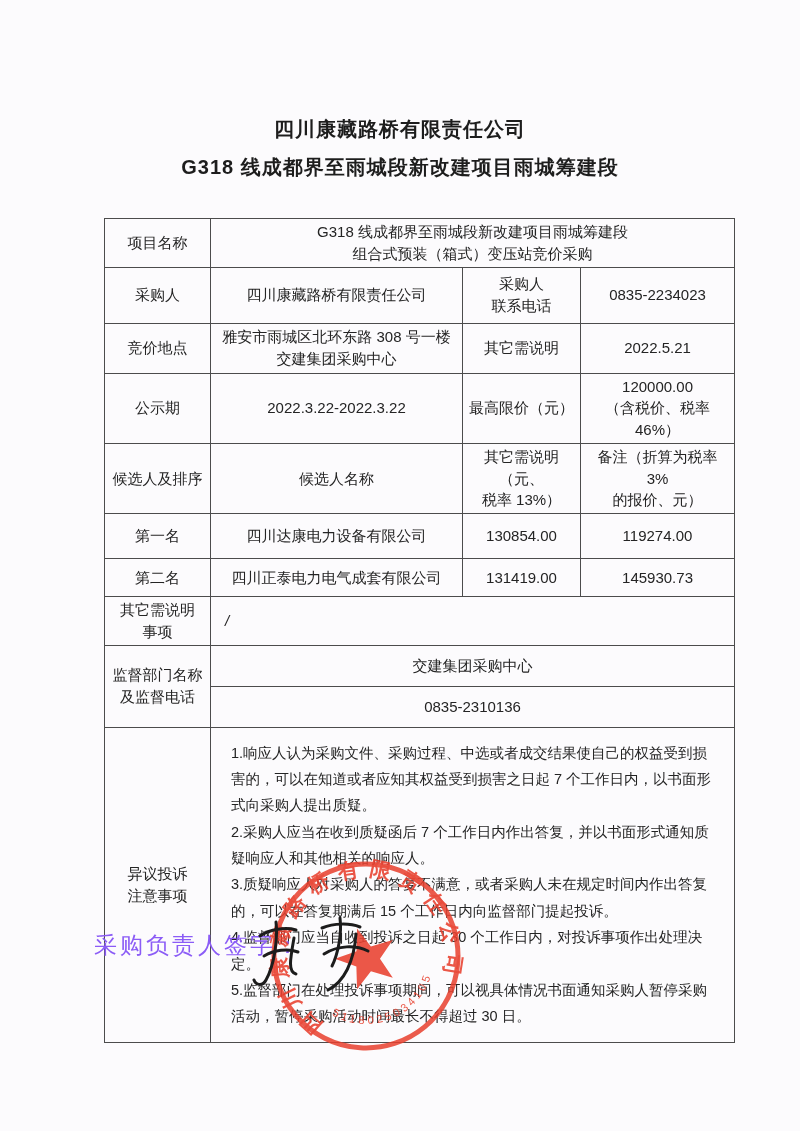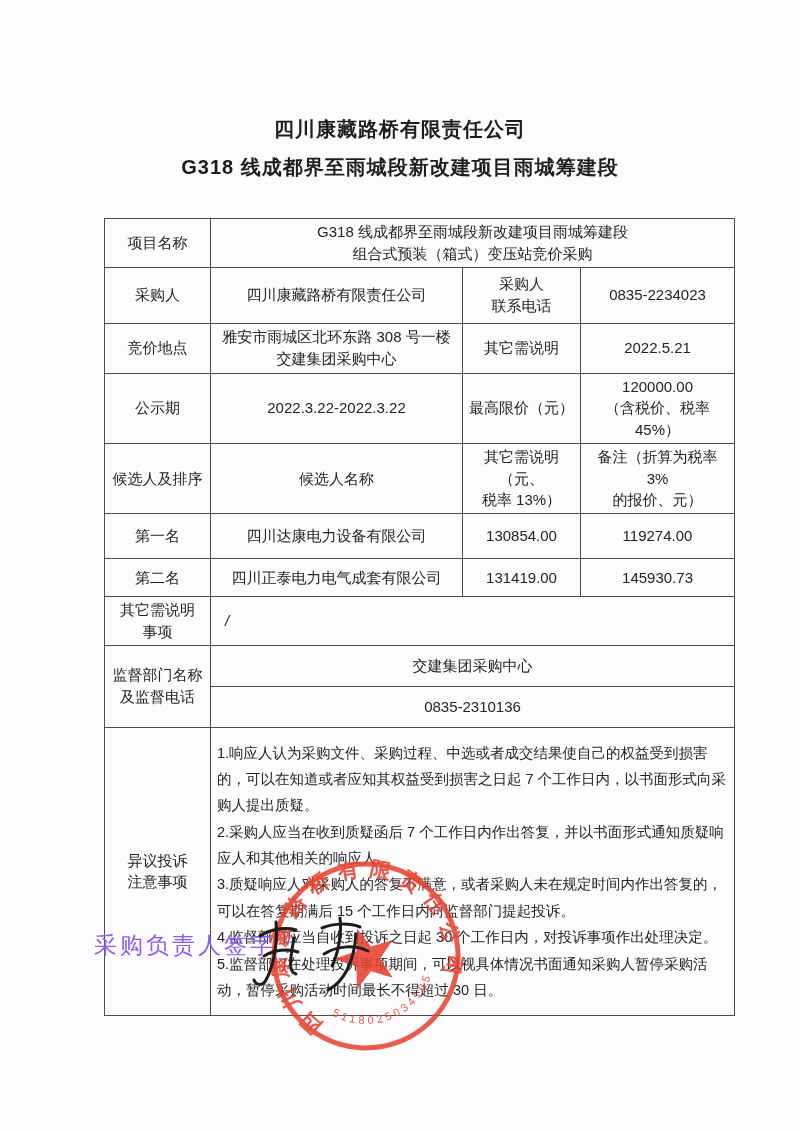--- a/index.html
+++ b/index.html
@@ -11,21 +11,21 @@
   .titles { position:absolute; top:110px; left:0; width:100%; text-align:center; }
   .title-line { font-size:20px; font-weight:bold; line-height:38px; letter-spacing:1px; color:#1d1d1d; }
   table.doc {
     position:absolute; left:104px; top:218px; width:630px;
     border-collapse:collapse; table-layout:fixed;
   }
   table.doc td {
     border:1px solid #4c4c4c; text-align:center; vertical-align:middle;
     font-size:15px; padding:2px 5px; color:#242424; line-height:1.45;
   }
-  .objection-cell { text-align:left !important; padding:12px 6px !important; font-size:14.5px !important; line-height:1.82 !important; }
+  .objection-cell { text-align:left !important; padding:12px 20px !important; font-size:14.5px !important; line-height:1.82 !important; }
   .objection-cell p { margin:0; }
   .slash-cell { text-align:left !important; padding-left:14px !important; font-style:italic; }
   .sign-row { position:absolute; left:94px; top:930px; font-size:23px; color:#8b5cf6; letter-spacing:3px; }
   .stamp-wrap { position:absolute; left:266px; top:856px; width:200px; height:200px; transform:rotate(-18deg); opacity:.93; }
   .signature-wrap { position:absolute; left:238px; top:898px; width:170px; height:110px; }
   .r1{height:46px}.r2{height:56px}.r3{height:50px}.r4{height:46px}.r5{height:42px}
   .r6{height:45px}.r7{height:38px}.r8{height:48px}.r9{height:41px}.r10{height:41px}.r11{height:250px}
 </style>
 </head>
 <body>
@@ -69,21 +69,21 @@
         </td>
         <td>其它需说明</td>
         <td>2022.5.21</td>
       </tr>
       <tr class="r4">
         <td>公示期</td>
         <td>2022.3.22-2022.3.22</td>
         <td>最高限价（元）</td>
         <td>
           <div>120000.00</div>
-          <div>（含税价、税率 45%）</div>
+          <div>（含税价、税率 46%）</div>
         </td>
       </tr>
       <tr class="r5">
         <td>候选人及排序</td>
         <td>候选人名称</td>
         <td>
           <div>其它需说明（元、</div>
           <div>税率 13%）</div>
         </td>
         <td>

